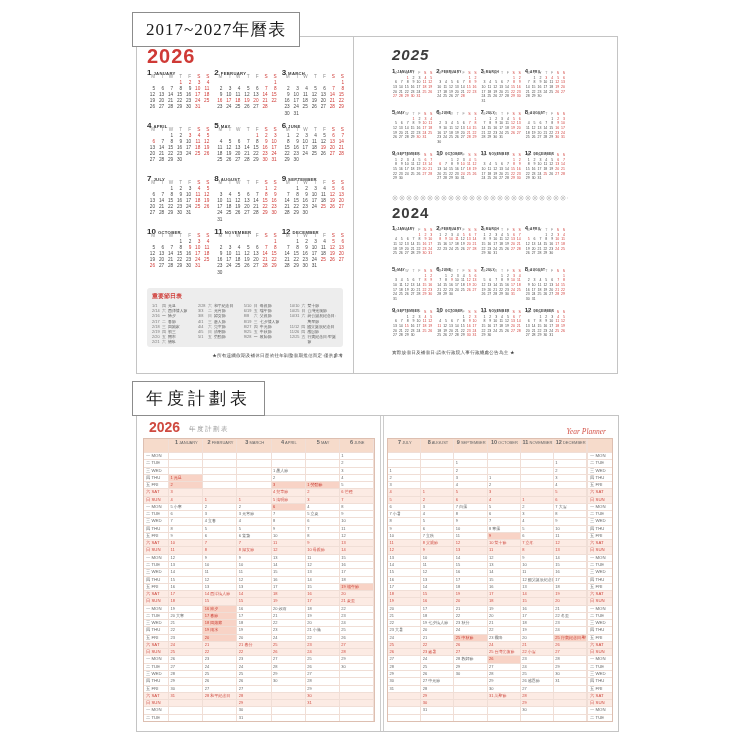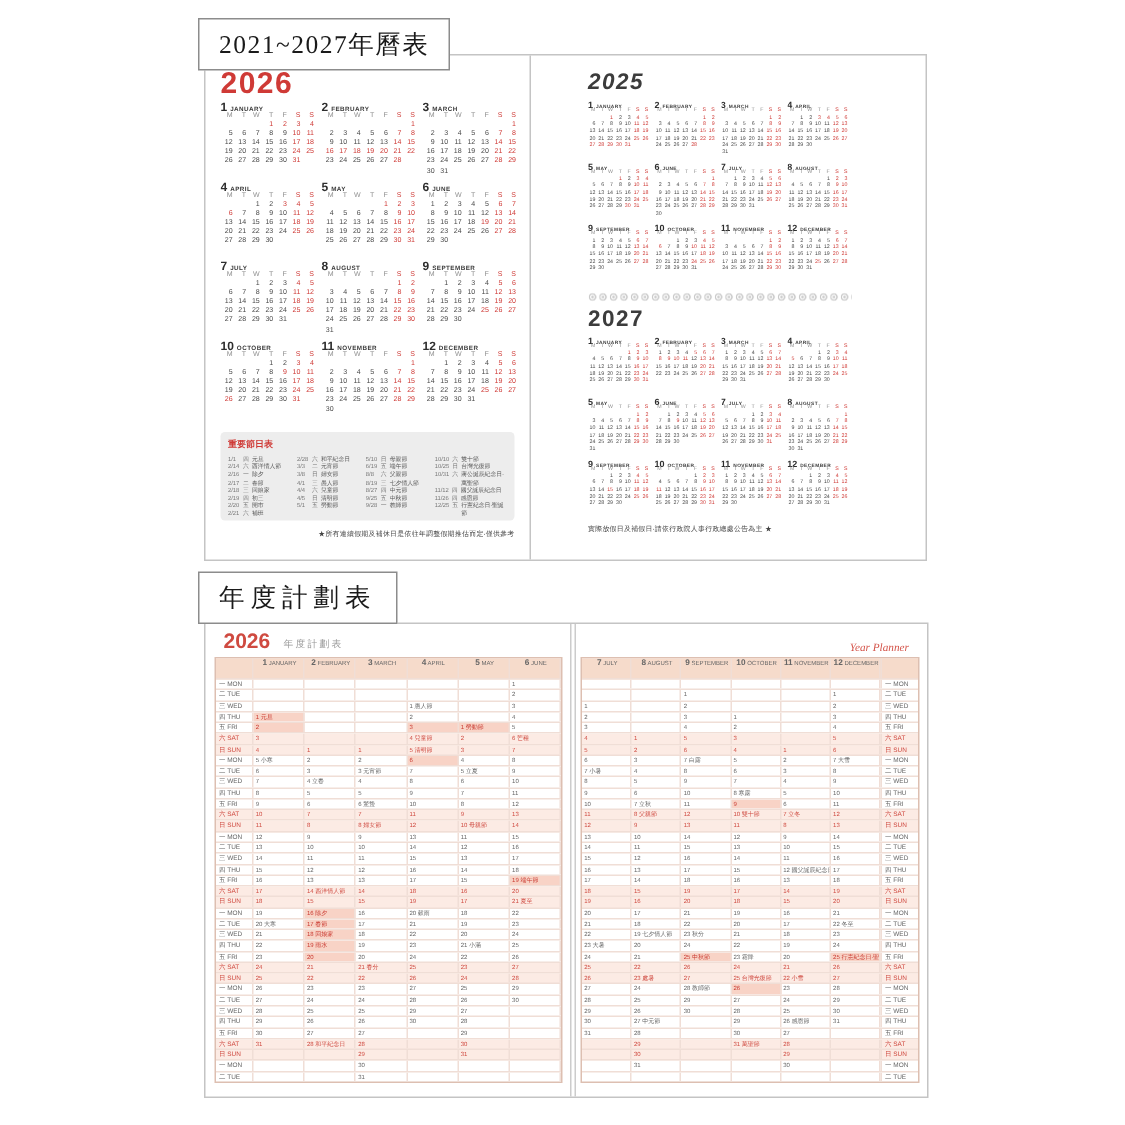--- a/index.html
+++ b/index.html
@@ -80,21 +80,21 @@
   .ptR .pc:last-of-type{border-right:none;}
   .we{background:#fcebe4;}
   .we .pl,.we .pc{color:#cf4a40;}
   .hol{background:#f8d3c6;color:#c9382f;}
 </style>
 </head>
 <body>
 
 <div class="canvas">
 
-  <div class="tbox tb1">2021~2027年曆表</div>
+  <div class="tbox tb1">2017~2027年曆表</div>
   <div class="spread sp1">
     <div class="pg pgL1">
       <div class="yr-red">2026</div>
       <div class="mgrid mg26" id="grid2026">
           <div class="mc">
             <div class="mc-h"><span class="mc-n">1</span><span class="mc-m">JANUARY</span></div>
             <div class="mc-g">
               <span class="wd">M</span>
               <span class="wd">T</span>
               <span class="wd">W</span>
@@ -1337,21 +1337,21 @@
               <span class="">26</span>
               <span class="rd">27</span>
               <span class="rd">28</span>
               <span class="">29</span>
               <span class="">30</span>
               <span class="">31</span>
             </div>
           </div>
         </div>
       <div class="orn"></div>
-      <div class="yr-dark y27">2027</div>
+      <div class="yr-dark y27">2024</div>
       <div class="mgrid mg27" id="grid2027">
           <div class="mc">
             <div class="mc-h"><span class="mc-n">1</span><span class="mc-m">JANUARY</span></div>
             <div class="mc-g">
               <span class="wd">M</span>
               <span class="wd">T</span>
               <span class="wd">W</span>
               <span class="wd">T</span>
               <span class="wd">F</span>
               <span class="wd rd">S</span>

